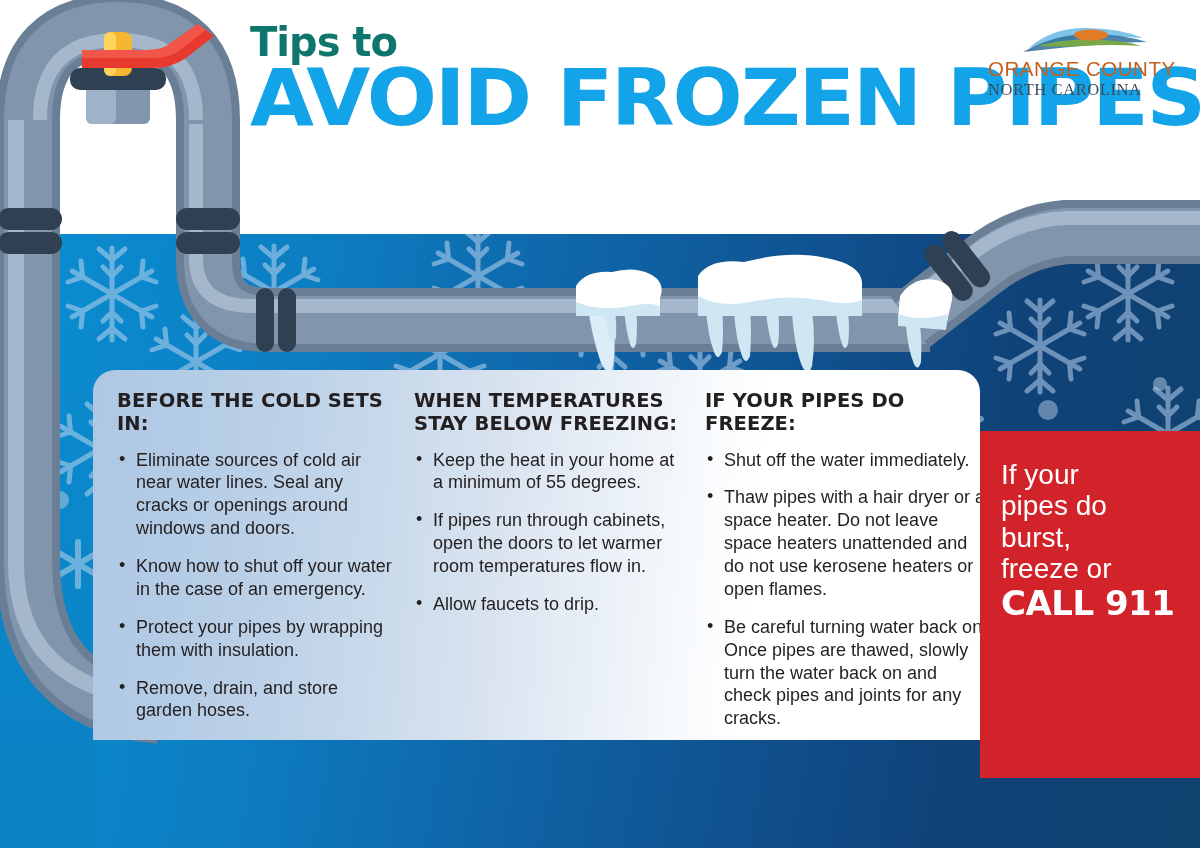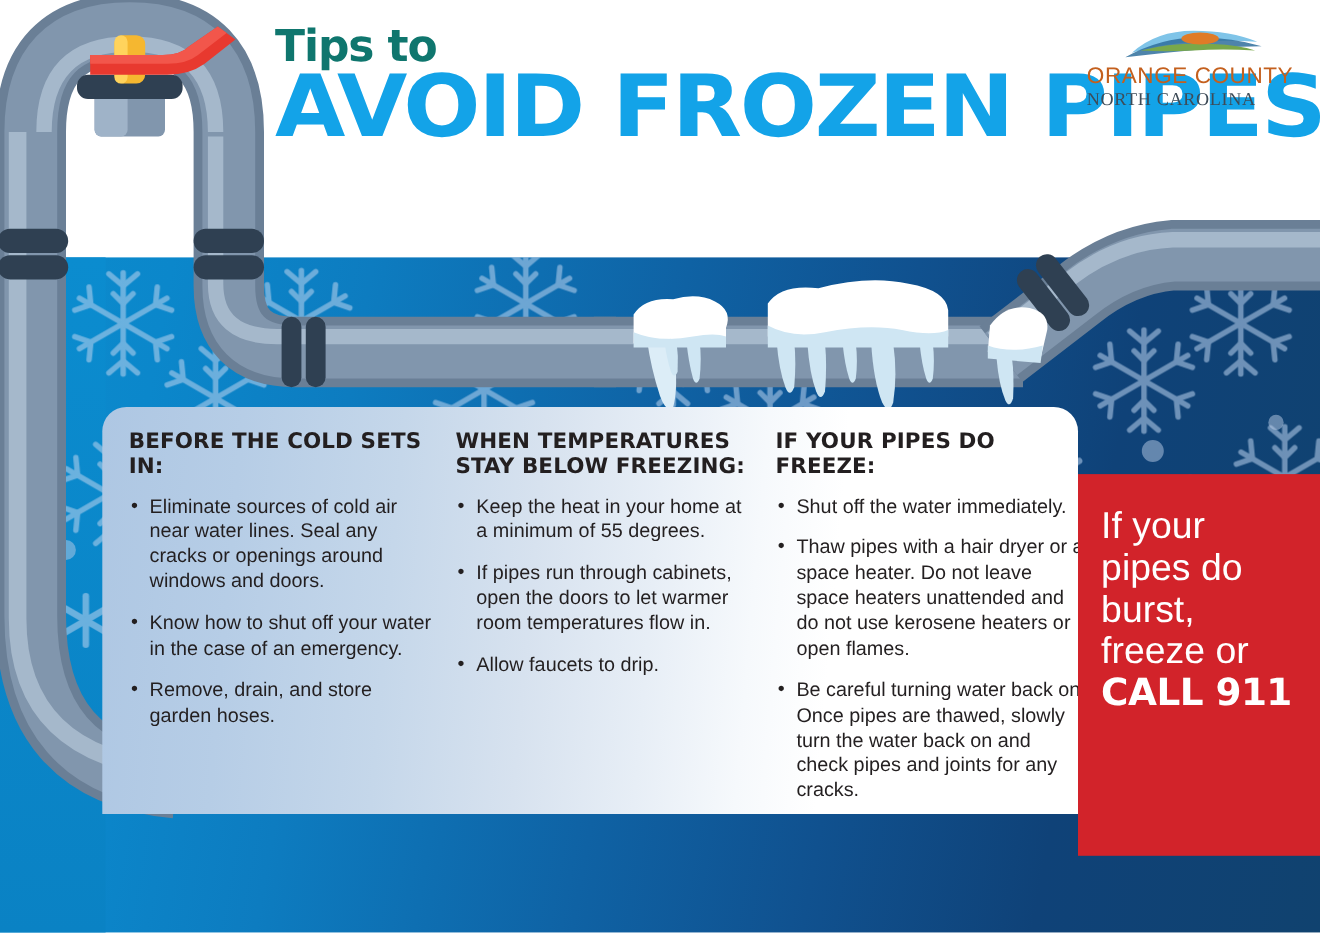--- a/index.html
+++ b/index.html
@@ -125,21 +125,21 @@
   
   .redbox {
     position: absolute;
     left: 980px; top: 431px;
     width: 220px; height: 347px;
     background: #d2232a;
     padding: 28px 20px 0 21px;
   }
   .red-line {
     font-family: "Liberation Sans", sans-serif;
-    font-size: 34px;
+    font-size: 28px;
     line-height: 1.12;
     color: #ffffff;
   }
   .red-strong {
     font-family: "DejaVu Sans", sans-serif;
     font-weight: bold;
     font-size: 34px;
     line-height: 1.13;
     color: #ffffff;
     letter-spacing: -.5px;
@@ -319,20 +319,21 @@
     </div>
   </div>
 
   <div class="panels">
 
     <div class="col col-1">
       <div class="col-head">BEFORE THE COLD SETS IN:</div>
       <ul class="tips">
         <li>Eliminate sources of cold air near water lines. Seal any cracks or openings around windows and doors.</li>
         <li>Know how to shut off your water in the case of an emergency.</li>
+        <li>Protect your pipes by wrapping them with insulation.</li>
         <li>Remove, drain, and store garden hoses.</li>
       </ul>
     </div>
 
     <div class="col col-2">
       <div class="col-head">WHEN TEMPERATURES STAY BELOW FREEZING:</div>
       <ul class="tips">
         <li>Keep the heat in your home at a minimum of 55 degrees.</li>
         <li>If pipes run through cabinets, open the doors to let warmer room temperatures flow in.</li>
         <li>Allow faucets to drip.</li>

